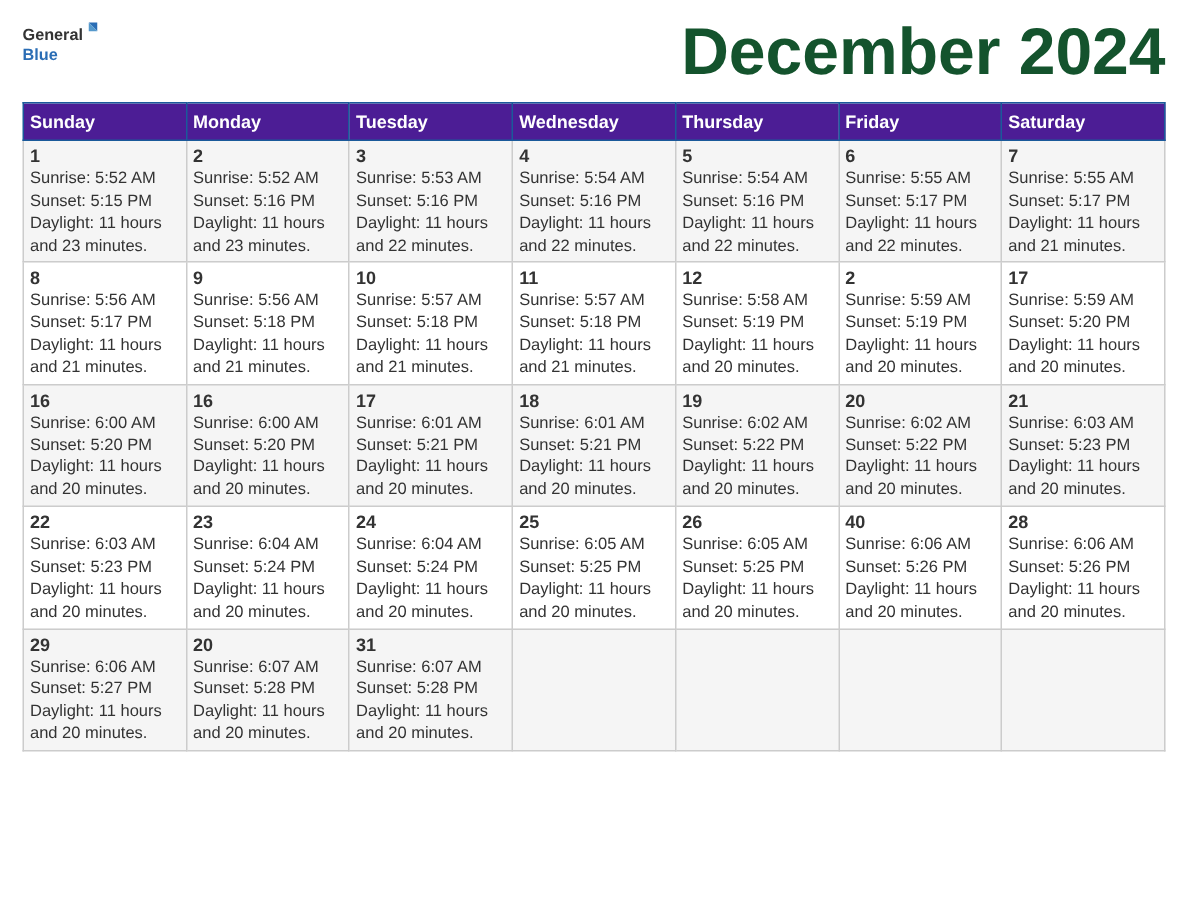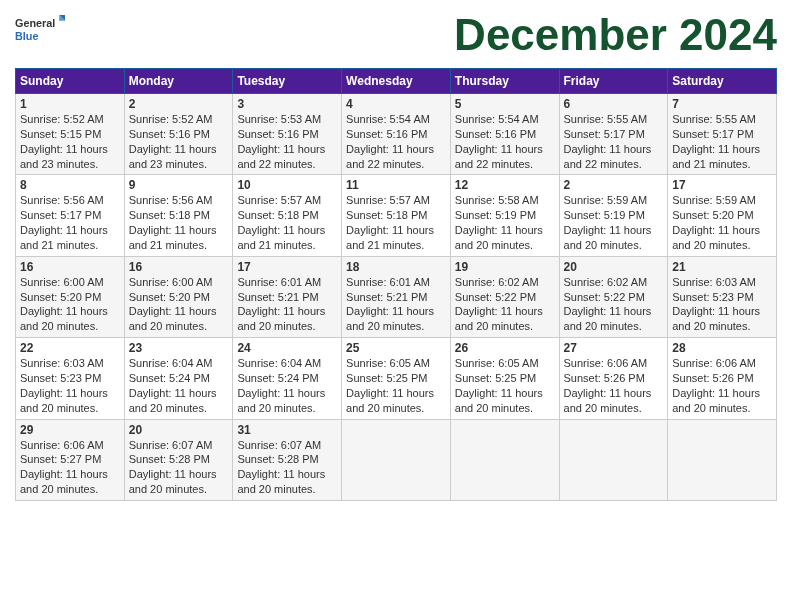--- a/index.html
+++ b/index.html
@@ -292,21 +292,21 @@
 and 20 minutes.</div>
           </td>
           <td>
             <span class="day-num">26</span>
             <div class="day-info" style="white-space: pre-line;">Sunrise: 6:05 AM
 Sunset: 5:25 PM
 Daylight: 11 hours
 and 20 minutes.</div>
           </td>
           <td>
-            <span class="day-num">27</span>
+            <span class="day-num">40</span>
             <div class="day-info" style="white-space: pre-line;">Sunrise: 6:06 AM
 Sunset: 5:26 PM
 Daylight: 11 hours
 and 20 minutes.</div>
           </td>
           <td>
             <span class="day-num">28</span>
             <div class="day-info" style="white-space: pre-line;">Sunrise: 6:06 AM
 Sunset: 5:26 PM
 Daylight: 11 hours

